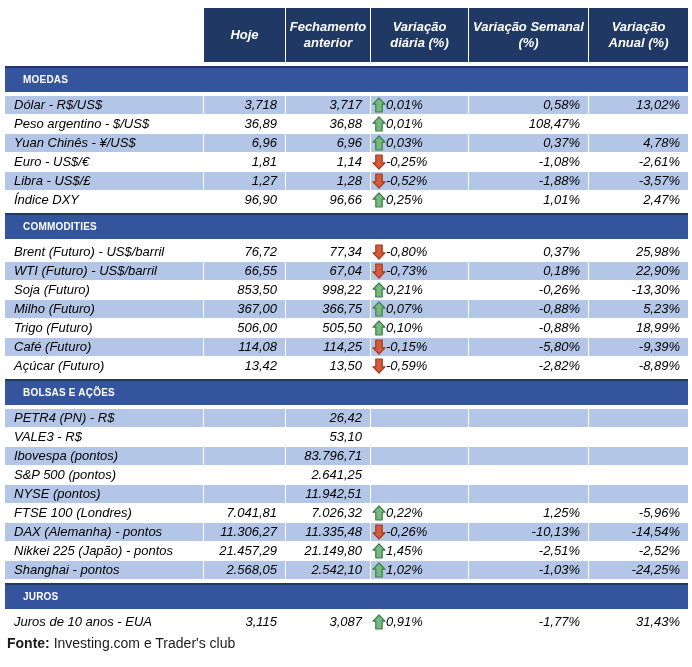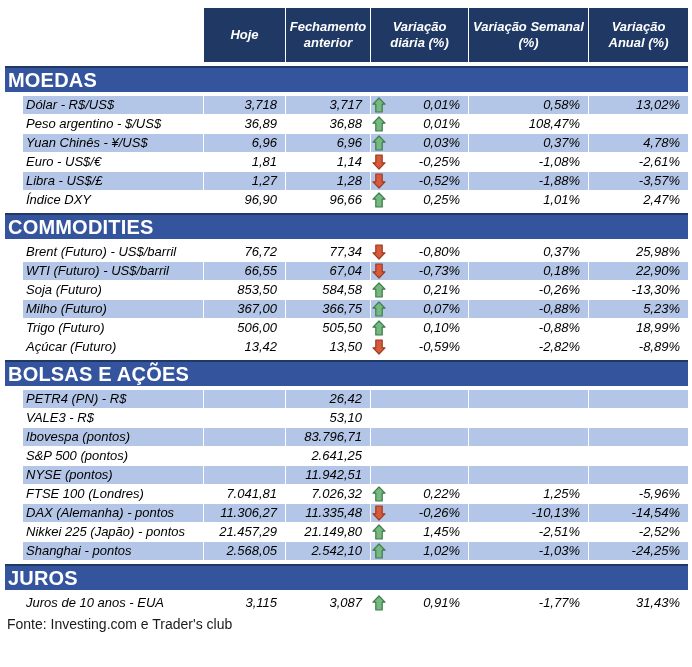--- a/index.html
+++ b/index.html
@@ -37,60 +37,60 @@
     box-sizing:border-box;
   }
   .hspacer{background:transparent;}
 
   
   .section-bar{
     background:var(--section,#34559D);
     border-top:2px solid var(--navy,#1F3864);
     color:#fff;
     font-weight:bold;
-    font-size:20px;
+    font-size:10px;
     height:24px;
     line-height:24px;
-    padding-left:3px;
+    padding-left:18px;
     box-sizing:content-box;
     margin:4px 0 4px 0;
     letter-spacing:.2px;
   }
 
   
   .data-row{height:18px;margin-bottom:1px;}
   .cell{
     font-size:13px;
     line-height:18px;
     white-space:nowrap;
     overflow:hidden;
     box-sizing:border-box;
     background:transparent;
   }
   .data-row.shaded .cell{background:var(--rowblue,#B4C6E7);}
-  .cell.lbl{text-align:left;padding-left:3px;margin-left:18px;}
+  .cell.lbl{text-align:left;padding-left:9px;}
   .cell.num{text-align:right;padding-right:8px;}
   .cell.diaria{
     display:flex;
     align-items:center;
     justify-content:space-between;
     padding:0 8px 0 1px;
   }
   .cell.diaria .arr{flex:0 0 auto;display:flex;align-items:center;height:18px;}
-  .cell.diaria .val{flex:1 1 auto;text-align:right;}
+  .cell.diaria .val{flex:1 1 auto;}
   .arr svg{display:block;}
 
   
   .fonte{
     margin-top:4px;
     font-size:14px;
     padding-left:2px;
     color:#1a1a1a;
   }
-  .fonte .b{font-weight:normal;}
+  .fonte .b{font-weight:bold;}
 </style>
 </head>
 <body>
 
 <div class="sheet">
 
   <div class="header-row grid6">
     <div class="hspacer"></div>
     <div class="hcell">Hoje</div>
     <div class="hcell">Fechamento anterior</div>
@@ -217,21 +217,21 @@
             </svg>
           </span>
           <span class="val">-0,73%</span>
         </div>
         <div class="cell num">0,18%</div>
         <div class="cell num">22,90%</div>
       </div>
       <div class="data-row grid6">
         <div class="cell lbl">Soja (Futuro)</div>
         <div class="cell num">853,50</div>
-        <div class="cell num">584,58</div>
+        <div class="cell num">998,22</div>
         <div class="cell diaria">
           <span class="arr">
             <svg width="14" height="16" viewBox="0 0 14 16">
               <path d="M7 1 L13 7.2 L10.2 7.2 L10.2 15 L3.8 15 L3.8 7.2 L1 7.2 Z" fill="#76B97F" stroke="#3D7A4C" stroke-width="1.2" stroke-linejoin="round"></path>
             </svg>
           </span>
           <span class="val">0,21%</span>
         </div>
         <div class="cell num">-0,26%</div>
         <div class="cell num">-13,30%</div>
@@ -258,20 +258,35 @@
         <div class="cell diaria">
           <span class="arr">
             <svg width="14" height="16" viewBox="0 0 14 16">
               <path d="M7 1 L13 7.2 L10.2 7.2 L10.2 15 L3.8 15 L3.8 7.2 L1 7.2 Z" fill="#76B97F" stroke="#3D7A4C" stroke-width="1.2" stroke-linejoin="round"></path>
             </svg>
           </span>
           <span class="val">0,10%</span>
         </div>
         <div class="cell num">-0,88%</div>
         <div class="cell num">18,99%</div>
+      </div>
+      <div class="data-row grid6 shaded">
+        <div class="cell lbl">Café (Futuro)</div>
+        <div class="cell num">114,08</div>
+        <div class="cell num">114,25</div>
+        <div class="cell diaria">
+          <span class="arr">
+            <svg width="14" height="16" viewBox="0 0 14 16">
+              <path d="M7 15 L1 8.8 L3.8 8.8 L3.8 1 L10.2 1 L10.2 8.8 L13 8.8 Z" fill="#D65A3B" stroke="#9C3B20" stroke-width="1.2" stroke-linejoin="round"></path>
+            </svg>
+          </span>
+          <span class="val">-0,15%</span>
+        </div>
+        <div class="cell num">-5,80%</div>
+        <div class="cell num">-9,39%</div>
       </div>
       <div class="data-row grid6">
         <div class="cell lbl">Açúcar (Futuro)</div>
         <div class="cell num">13,42</div>
         <div class="cell num">13,50</div>
         <div class="cell diaria">
           <span class="arr">
             <svg width="14" height="16" viewBox="0 0 14 16">
               <path d="M7 15 L1 8.8 L3.8 8.8 L3.8 1 L10.2 1 L10.2 8.8 L13 8.8 Z" fill="#D65A3B" stroke="#9C3B20" stroke-width="1.2" stroke-linejoin="round"></path>
             </svg>

